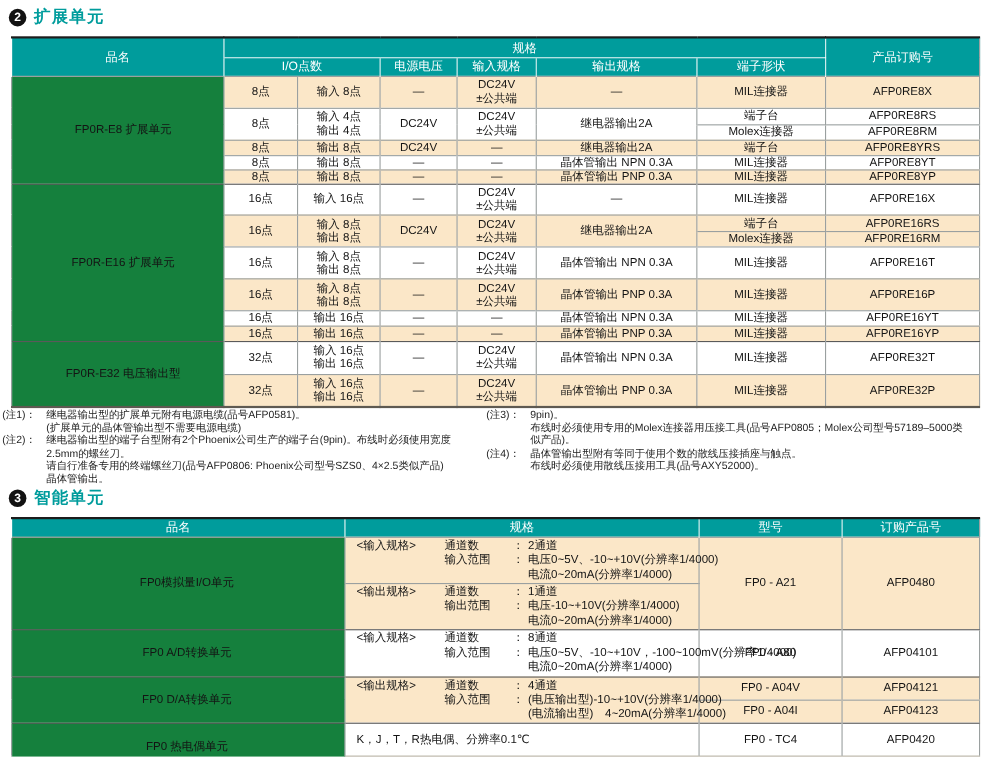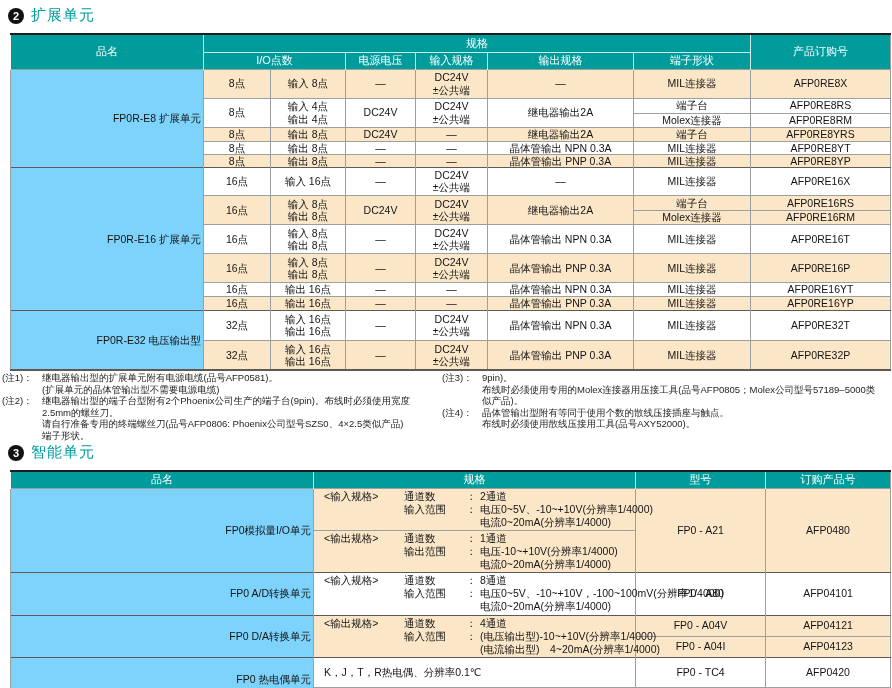--- a/index.html
+++ b/index.html
@@ -3,42 +3,42 @@
 <meta charset="utf-8">
 <style>
   html,body{margin:0;padding:0;background:#fff;}
   .page{position:relative;width:892px;height:688px;background:#ffffff;overflow:hidden;
         font-family:"Liberation Sans","DejaVu Sans",sans-serif;color:#111;}
 
   
   .sec-title{position:absolute;display:flex;align-items:center;gap:7px;}
   .badge{width:16px;height:16px;border-radius:50%;background:#121212;color:#fff;
          font-size:11px;font-weight:bold;display:flex;align-items:center;justify-content:center;flex:0 0 16px;}
-  .sec-text{font-size:15px;font-weight:normal;color:#009c9c;letter-spacing:1px;}
+  .sec-text{font-size:15px;font-weight:bold;color:#009c9c;letter-spacing:1px;}
   #sec2{top:6px;left:8px;}
   #sec3{top:443px;left:8px;}
 
   
   table{position:absolute;border-collapse:collapse;table-layout:fixed;
         border-top:2px solid #1c1c1c;border-bottom:2px solid #5e5a52;
         border-left:1px solid #9aa0a0;border-right:1px solid #9aa0a0;padding-left:16px;}
   #table1{top:33px;left:10px;width:880px;}
   #table2{top:470px;left:10px;width:880px;}
   th{background:#009c9c;color:#fff;font-weight:normal;font-size:11px;padding:0 2px;
      border-left:1px solid rgba(255,255,255,.8);border-top:1px solid rgba(255,255,255,.8);}
   thead tr:first-child th{border-top:none;}
   #table1 thead tr.h1{height:18px;}
   #table1 thead tr.h2{height:17px;}
   #table2 thead tr{height:17px;}
   td{border-left:1px solid #9aa0a0;border-top:1px solid #9aa0a0;text-align:center;
      font-size:10.5px;color:#141414;padding:0 2px;white-space:pre-line;line-height:1.15;vertical-align:middle;}
   tr.o td{background:#fbe7c8;}
   tr.w td{background:#ffffff;}
   tr.gs td{border-top:1px solid #5a5a5a;}
-  table td.name{background:#7dd3fc;text-align:right;padding-left:12px;font-size:10.5px;margin-left:31px;}
+  table td.name{background:#15803d;text-align:center;padding-left:12px;font-size:10.5px;margin-left:31px;}
   #table2 td.name{padding-left:18px;}
   td.left{text-align:left;padding-left:10px;}
 
   
   td.spec-cell{text-align:left;padding:1px 2px 1px 10px;}
   .spec{display:flex;align-items:flex-start;}
   .spec-label{flex:0 0 80px;line-height:13px;}
   .spec-lines{flex:1;}
   .spec-line{display:flex;line-height:13px;}
   .spec-k{flex:0 0 62px;}
@@ -243,21 +243,21 @@
             <div>继电器输出型的扩展单元附有电源电缆(品号AFP0581)。</div>
             <div>(扩展单元的晶体管输出型不需要电源电缆)</div>
           </div>
         </div>
         <div class="note">
           <span class="note-label">(注2)：</span>
           <div class="note-lines">
             <div>继电器输出型的端子台型附有2个Phoenix公司生产的端子台(9pin)。布线时必须使用宽度</div>
             <div>2.5mm的螺丝刀。</div>
             <div>请自行准备专用的终端螺丝刀(品号AFP0806: Phoenix公司型号SZS0、4×2.5类似产品)</div>
-            <div>端子形状。</div>
+            <div>晶体管输出。</div>
           </div>
         </div>
       </div>
     <div class="notes-col right">
         <div class="note">
           <span class="note-label">(注3)：</span>
           <div class="note-lines">
             <div>9pin)。</div>
             <div>布线时必须使用专用的Molex连接器用压接工具(品号AFP0805；Molex公司型号57189–5000类</div>
             <div>似产品)。</div>

